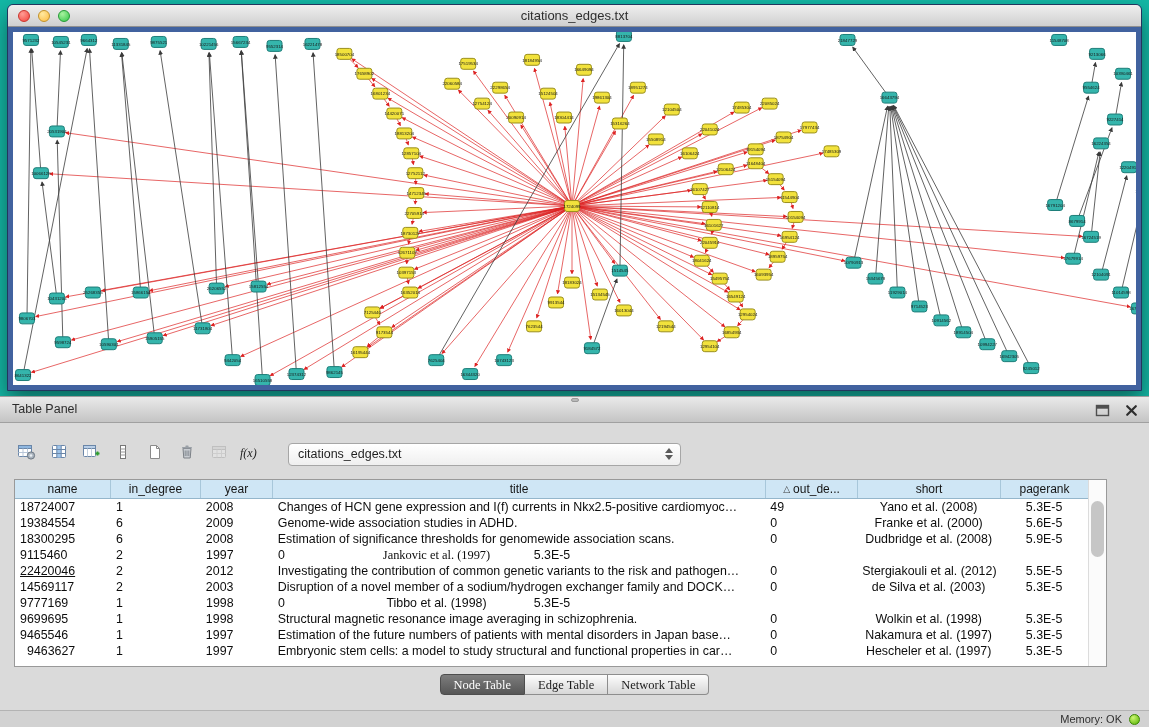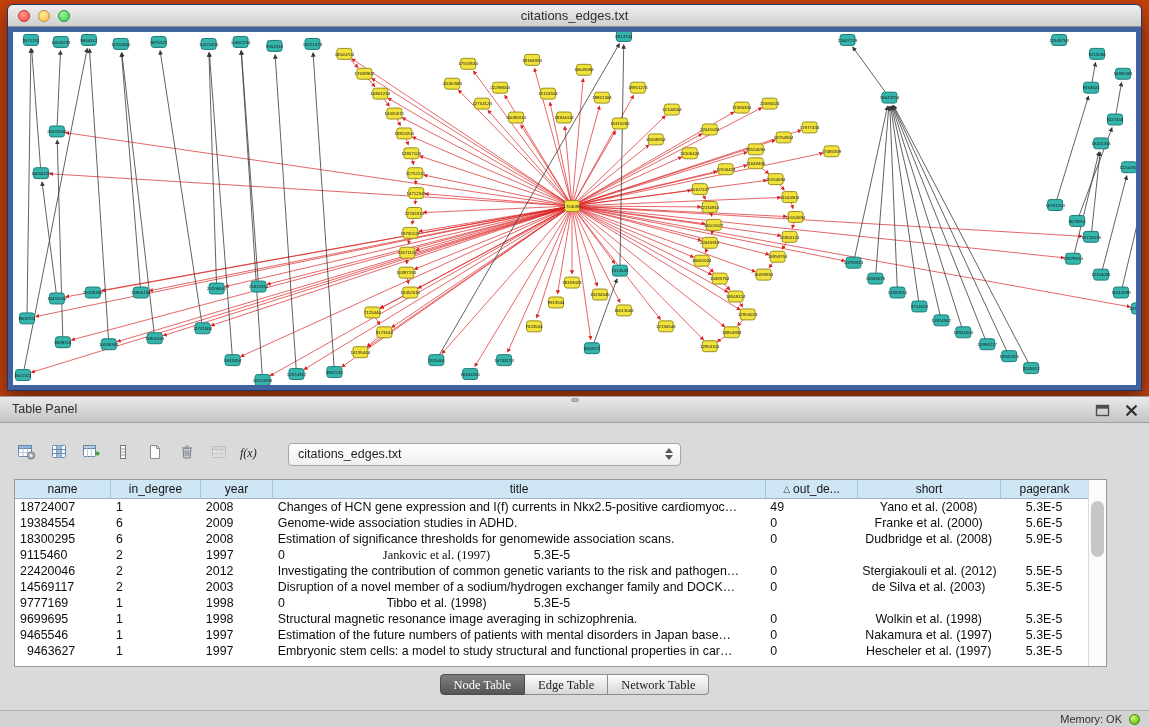--- a/index.html
+++ b/index.html
@@ -1,18 +1,18 @@
 <!DOCTYPE html>
 <html><head>
 <meta charset="utf-8">
 <style>
   * { margin:0; padding:0; box-sizing:border-box; }
   html,body { width:1149px; height:727px; }
   body { font-family:"Liberation Sans","DejaVu Sans",sans-serif; background:#d2d2d2; }
-  .screen { position:relative; width:1149px; height:727px; overflow:hidden; background:#c2410c; }
+  .screen { position:relative; width:1149px; height:727px; overflow:hidden; background:#14b8a6; }
 
   
   .graph-window { position:absolute; left:7px; top:4px; width:1135px; height:387px;
     background:#41629f; border:1px solid #22365e; border-radius:6px 6px 0 0;
     box-shadow:0 10px 22px rgba(0,0,0,.45); }
   .titlebar { height:22px; border-radius:5px 5px 0 0; background:linear-gradient(#efefef,#cfcfcf);
     border-bottom:1px solid #8f8f8f; position:relative; }
   .traffic-lights { position:absolute; left:10px; top:5px; display:flex; gap:8px; }
   .light { width:12px; height:12px; border-radius:50%; }
   .light.red   { background:radial-gradient(circle at 35% 30%, #ff9d94, #f4423c); border:1px solid #c9342c; }
@@ -896,21 +896,21 @@
             </div>
             <div class="tr">
               <div class="td" style="width: 96px;">9115460</div>
               <div class="td" style="width: 90px;">2</div>
               <div class="td" style="width: 72px;">1997</div>
               <div class="td" style="width: 92px;">0</div>
               <div class="td center" style="width: 143px; font-family: Liberation Serif, serif;">Jankovic et al. (1997)</div>
               <div class="td center" style="width: 88px;">5.3E-5</div>
             </div>
             <div class="tr">
-              <div class="td" style="width: 96px;">22420046</div>
+              <div class="td" style="width: 96px; text-decoration: underline;">22420046</div>
               <div class="td" style="width: 90px;">2</div>
               <div class="td" style="width: 72px;">2012</div>
               <div class="td" style="width: 493px;">Investigating the contribution of common genetic variants to the risk and pathogen…</div>
               <div class="td" style="width: 92px;">0</div>
               <div class="td center" style="width: 143px;">Stergiakouli et al. (2012)</div>
               <div class="td center" style="width: 88px;">5.5E-5</div>
             </div>
             <div class="tr">
               <div class="td" style="width: 96px;">14569117</div>
               <div class="td" style="width: 90px;">2</div>

